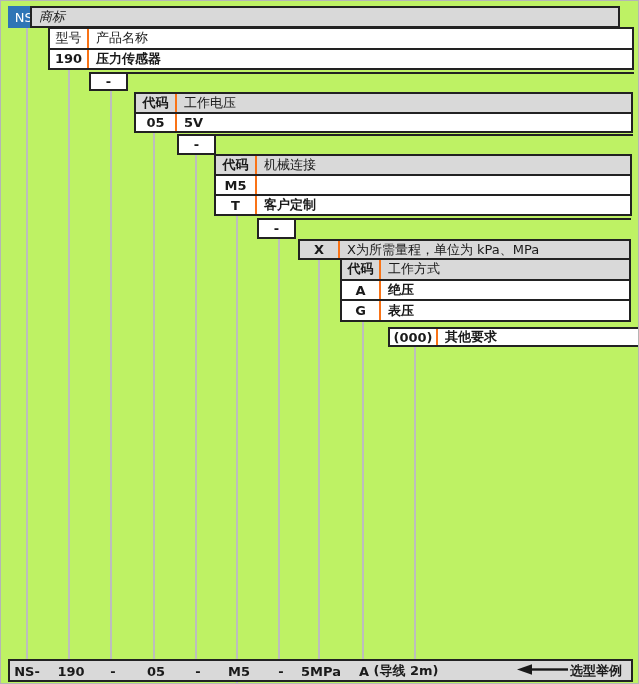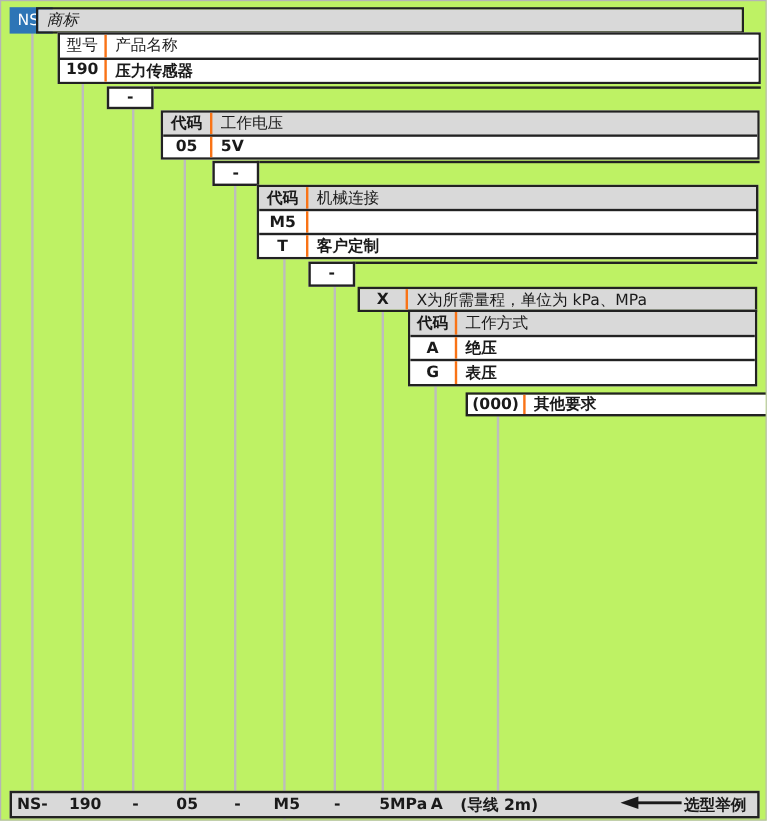--- a/index.html
+++ b/index.html
@@ -143,23 +143,23 @@
   </div>
 
   <div class="bar">
     <span class="seg" style="left:17px;">NS-</span>
     <span class="seg" style="left:61px;">190</span>
     <span class="seg" style="left:103px;">-</span>
     <span class="seg" style="left:146px;">05</span>
     <span class="seg" style="left:188px;">-</span>
     <span class="seg" style="left:229px;">M5</span>
     <span class="seg" style="left:271px;">-</span>
-    <span class="seg" style="left:326px;">5MPa</span>
+    <span class="seg" style="left:311px;">5MPa</span>
     <span class="seg" style="left:354px;">A</span>
-    <span class="seg" style="left:406px;">(导线 2m)</span>
+    <span class="seg" style="left:396px;">(导线 2m)</span>
     <span class="arrow">
       <svg width="52" height="12" viewBox="0 0 52 12">
         <polygon points="0,6 15,0.8 15,11.2" fill="#1a1a1a"></polygon>
         <rect x="13" y="4.8" width="38" height="2.4" fill="#1a1a1a"></rect>
       </svg>
     </span>
     <span class="caption">选型举例</span>
   </div>
 
 </div>

